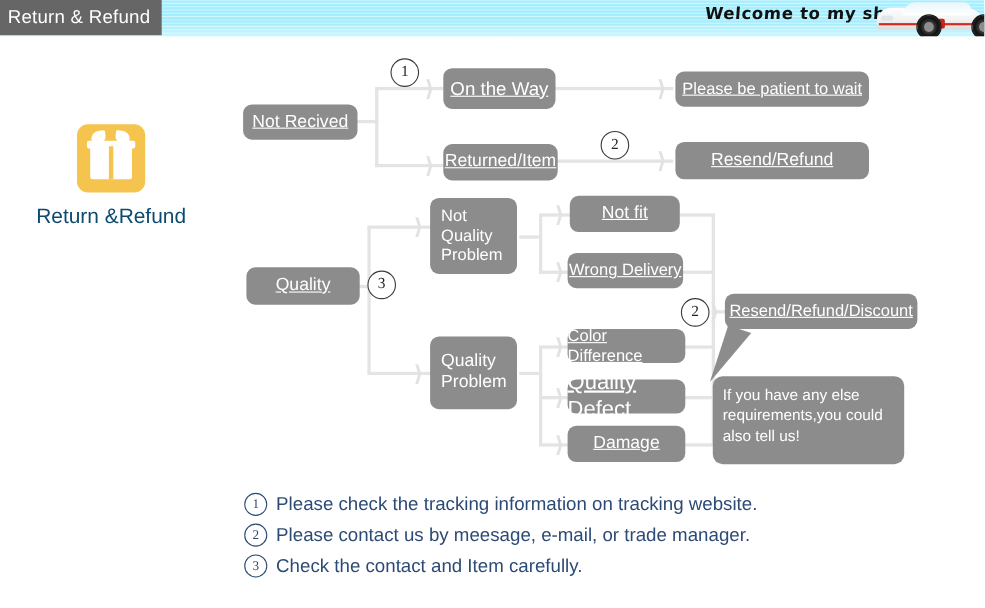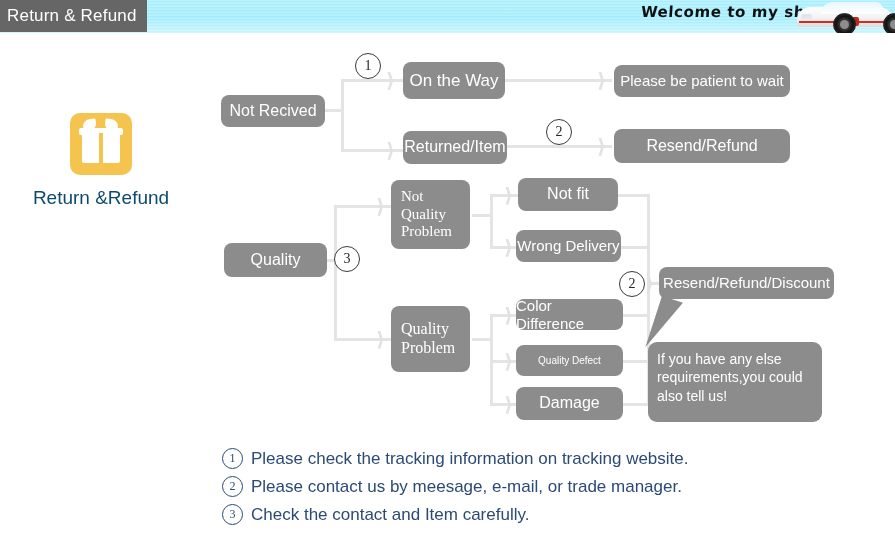--- a/index.html
+++ b/index.html
@@ -136,22 +136,22 @@
     position:absolute;
     background:#8c8c8c;
     color:#ffffff;
     border-radius:8px;
     display:flex;
     align-items:center;
     box-sizing:border-box;
     line-height:1.16;
     z-index:3;
   }
-  .node.center{justify-content:center;}
-  .node.lead{padding-left:10px;font-family:Liberation Serif, serif;}
+  .node.center{justify-content:center;text-decoration:underline;}
+  .node.lead{padding-left:10px;}
   .node .nlines{white-space:pre-line;}
 
   .conn{
     position:absolute;
     background:#e4e4e4;
     z-index:1;
   }
   .conn.h{height:3px;}
   .conn.v{width:3px;}
 
@@ -353,21 +353,21 @@
     </div>
 
     <div class="node center" style="left:516px; top:230px; width:105px; height:32px; font-size:15px;">
       <span>Wrong Delivery</span>
     </div>
 
     <div class="node center" style="left:516px; top:299px; width:107px; height:31px; font-size:15px;">
       <span>Color Difference</span>
     </div>
 
-    <div class="node center" style="left:516px; top:345px; width:107px; height:31px; font-size:10px;">
+    <div class="node center" style="left:516px; top:345px; width:107px; height:31px; font-size:20px;">
       <span>Quality Defect</span>
     </div>
 
     <div class="node center" style="left:516px; top:387px; width:107px; height:33px; font-size:16px;">
       <span>Damage</span>
     </div>
 
     <div class="node center" style="left:659px; top:267px; width:175px; height:32px; font-size:15px; z-index:6;">
       <span>Resend/Refund/Discount</span>
     </div>

